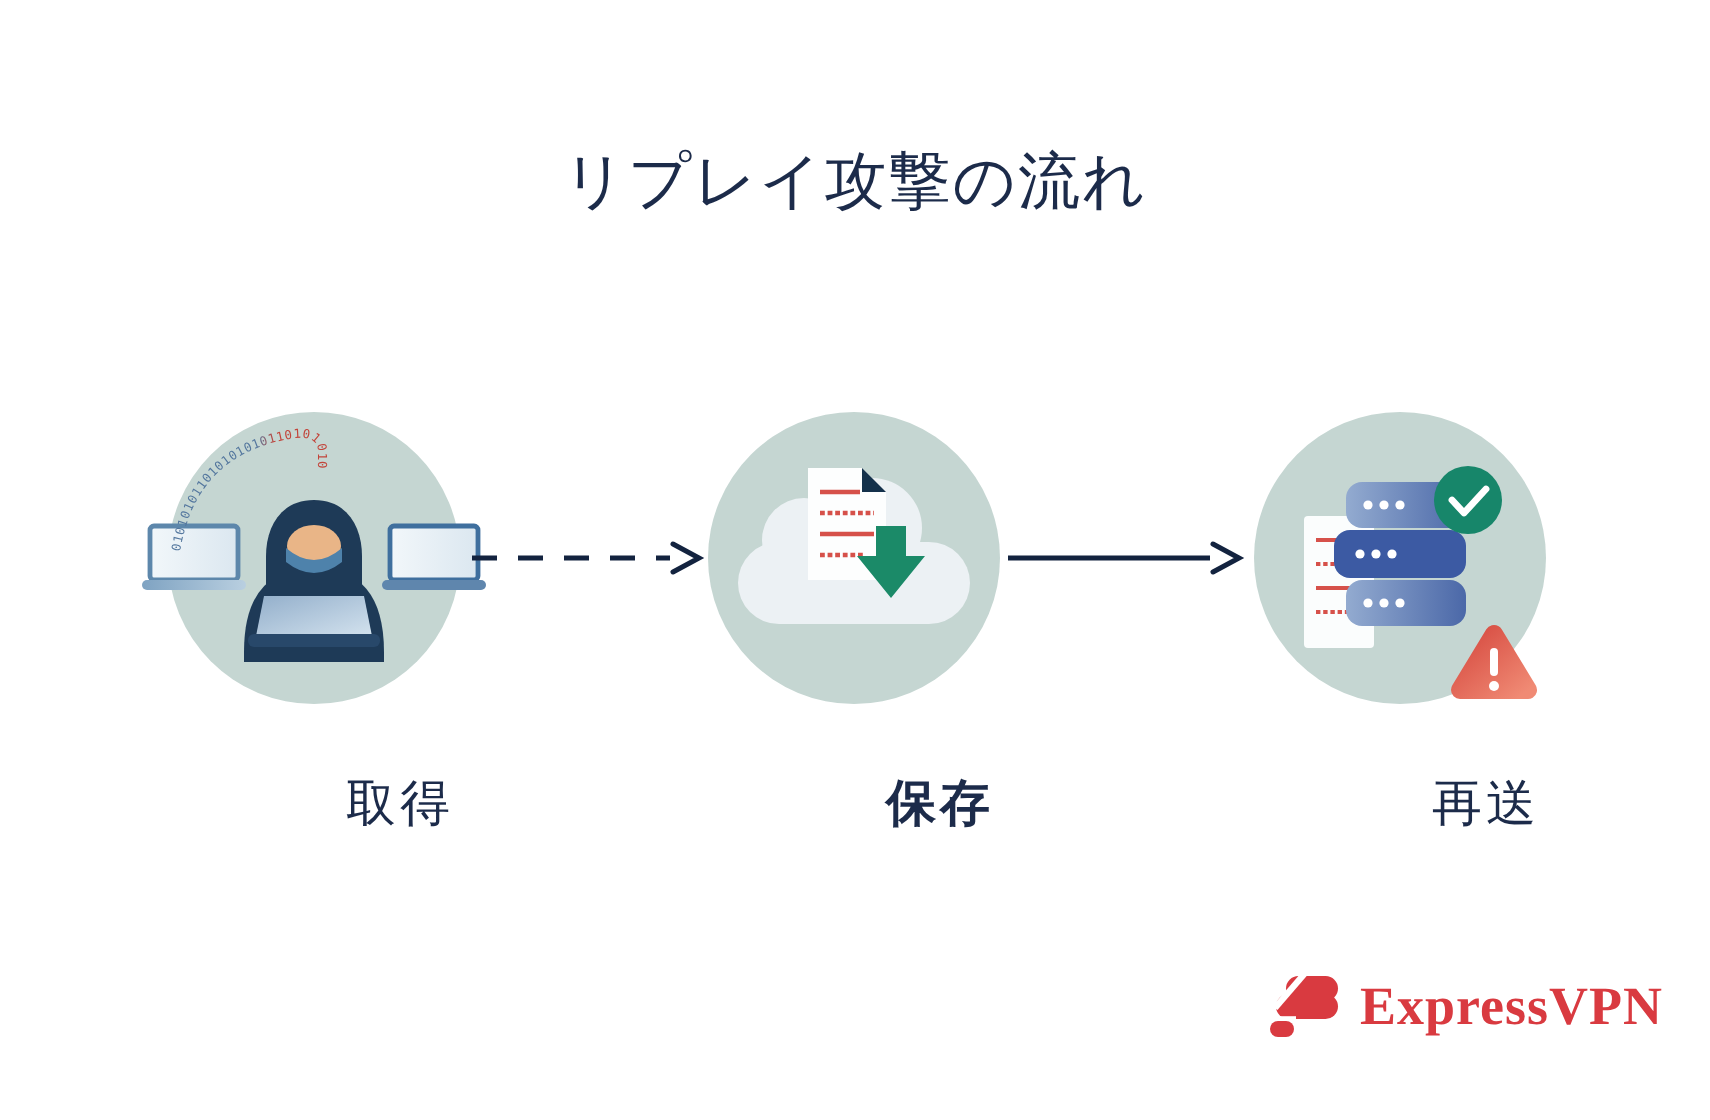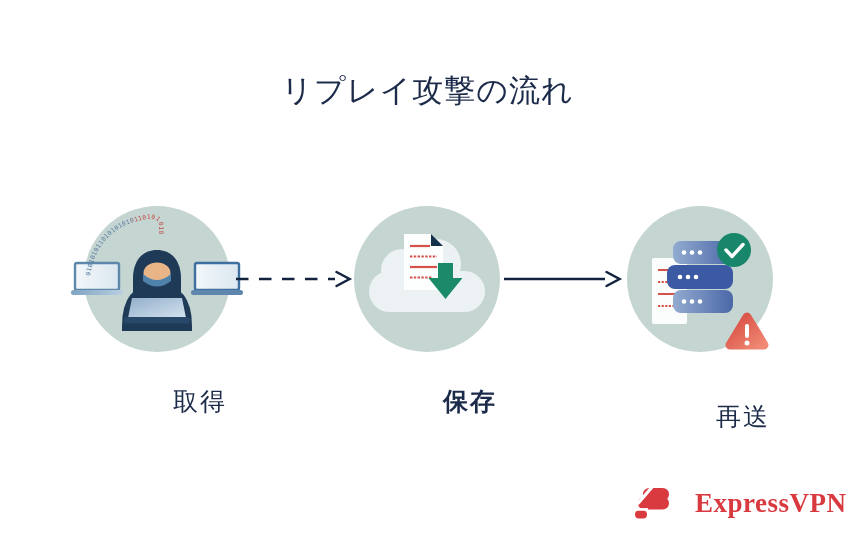--- a/index.html
+++ b/index.html
@@ -32,27 +32,27 @@
     top: 385px;
     width: 140px;
     text-align: right;
     font-size: 25px;
     font-weight: 500;
     letter-spacing: 2px;
     color: #1c2b4a;
   }
   .step-label.l1 { left: 87px; }
   .step-label.l2 { left: 357px; font-weight: bold; }
-  .step-label.l3 { left: 630px; margin-top: 15px; }
+  .step-label.l3 { left: 630px; }
   .brand {
     position: absolute;
     left: 634px; top: 487px;
     display: flex;
     align-items: center;
-    gap: 25px;
+    gap: 10px;
   }
   .brand-name {
     font-family: "Liberation Serif", "DejaVu Serif", serif;
     font-weight: 700;
     font-size: 27px;
     color: #d93a40;
     letter-spacing: 0.5px;
   }
   .bin-text {
     font-family: "DejaVu Sans Mono", monospace;

